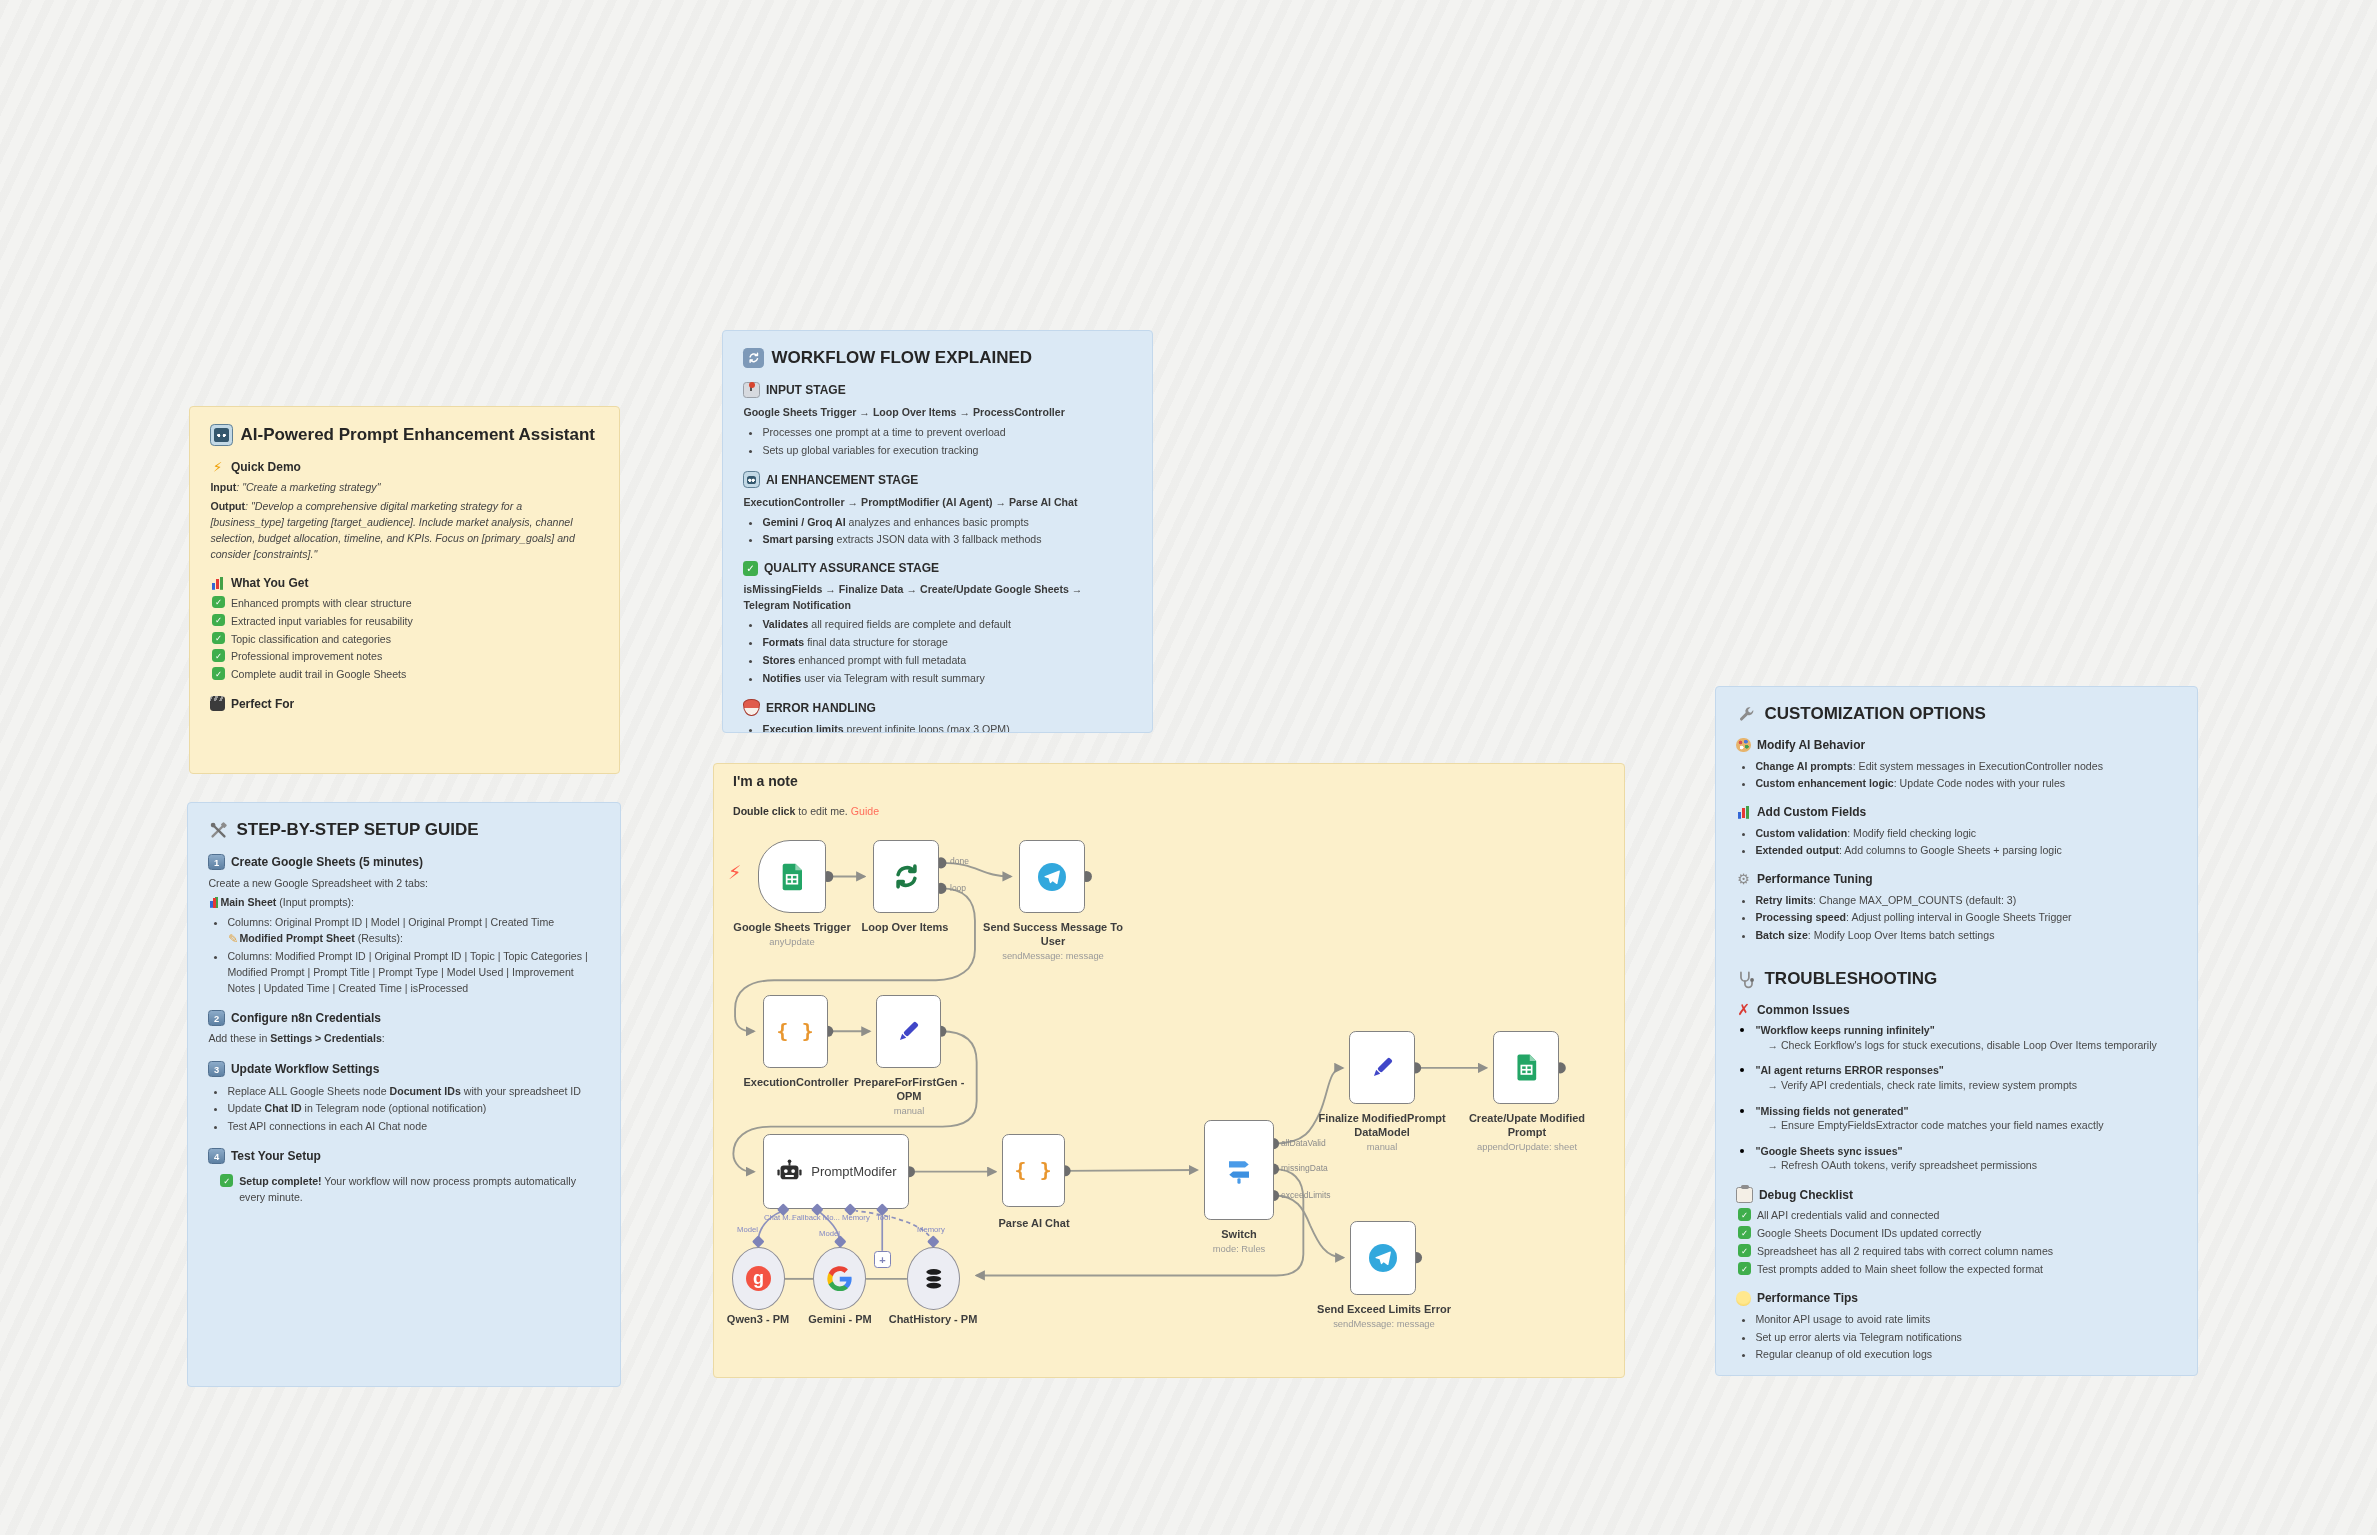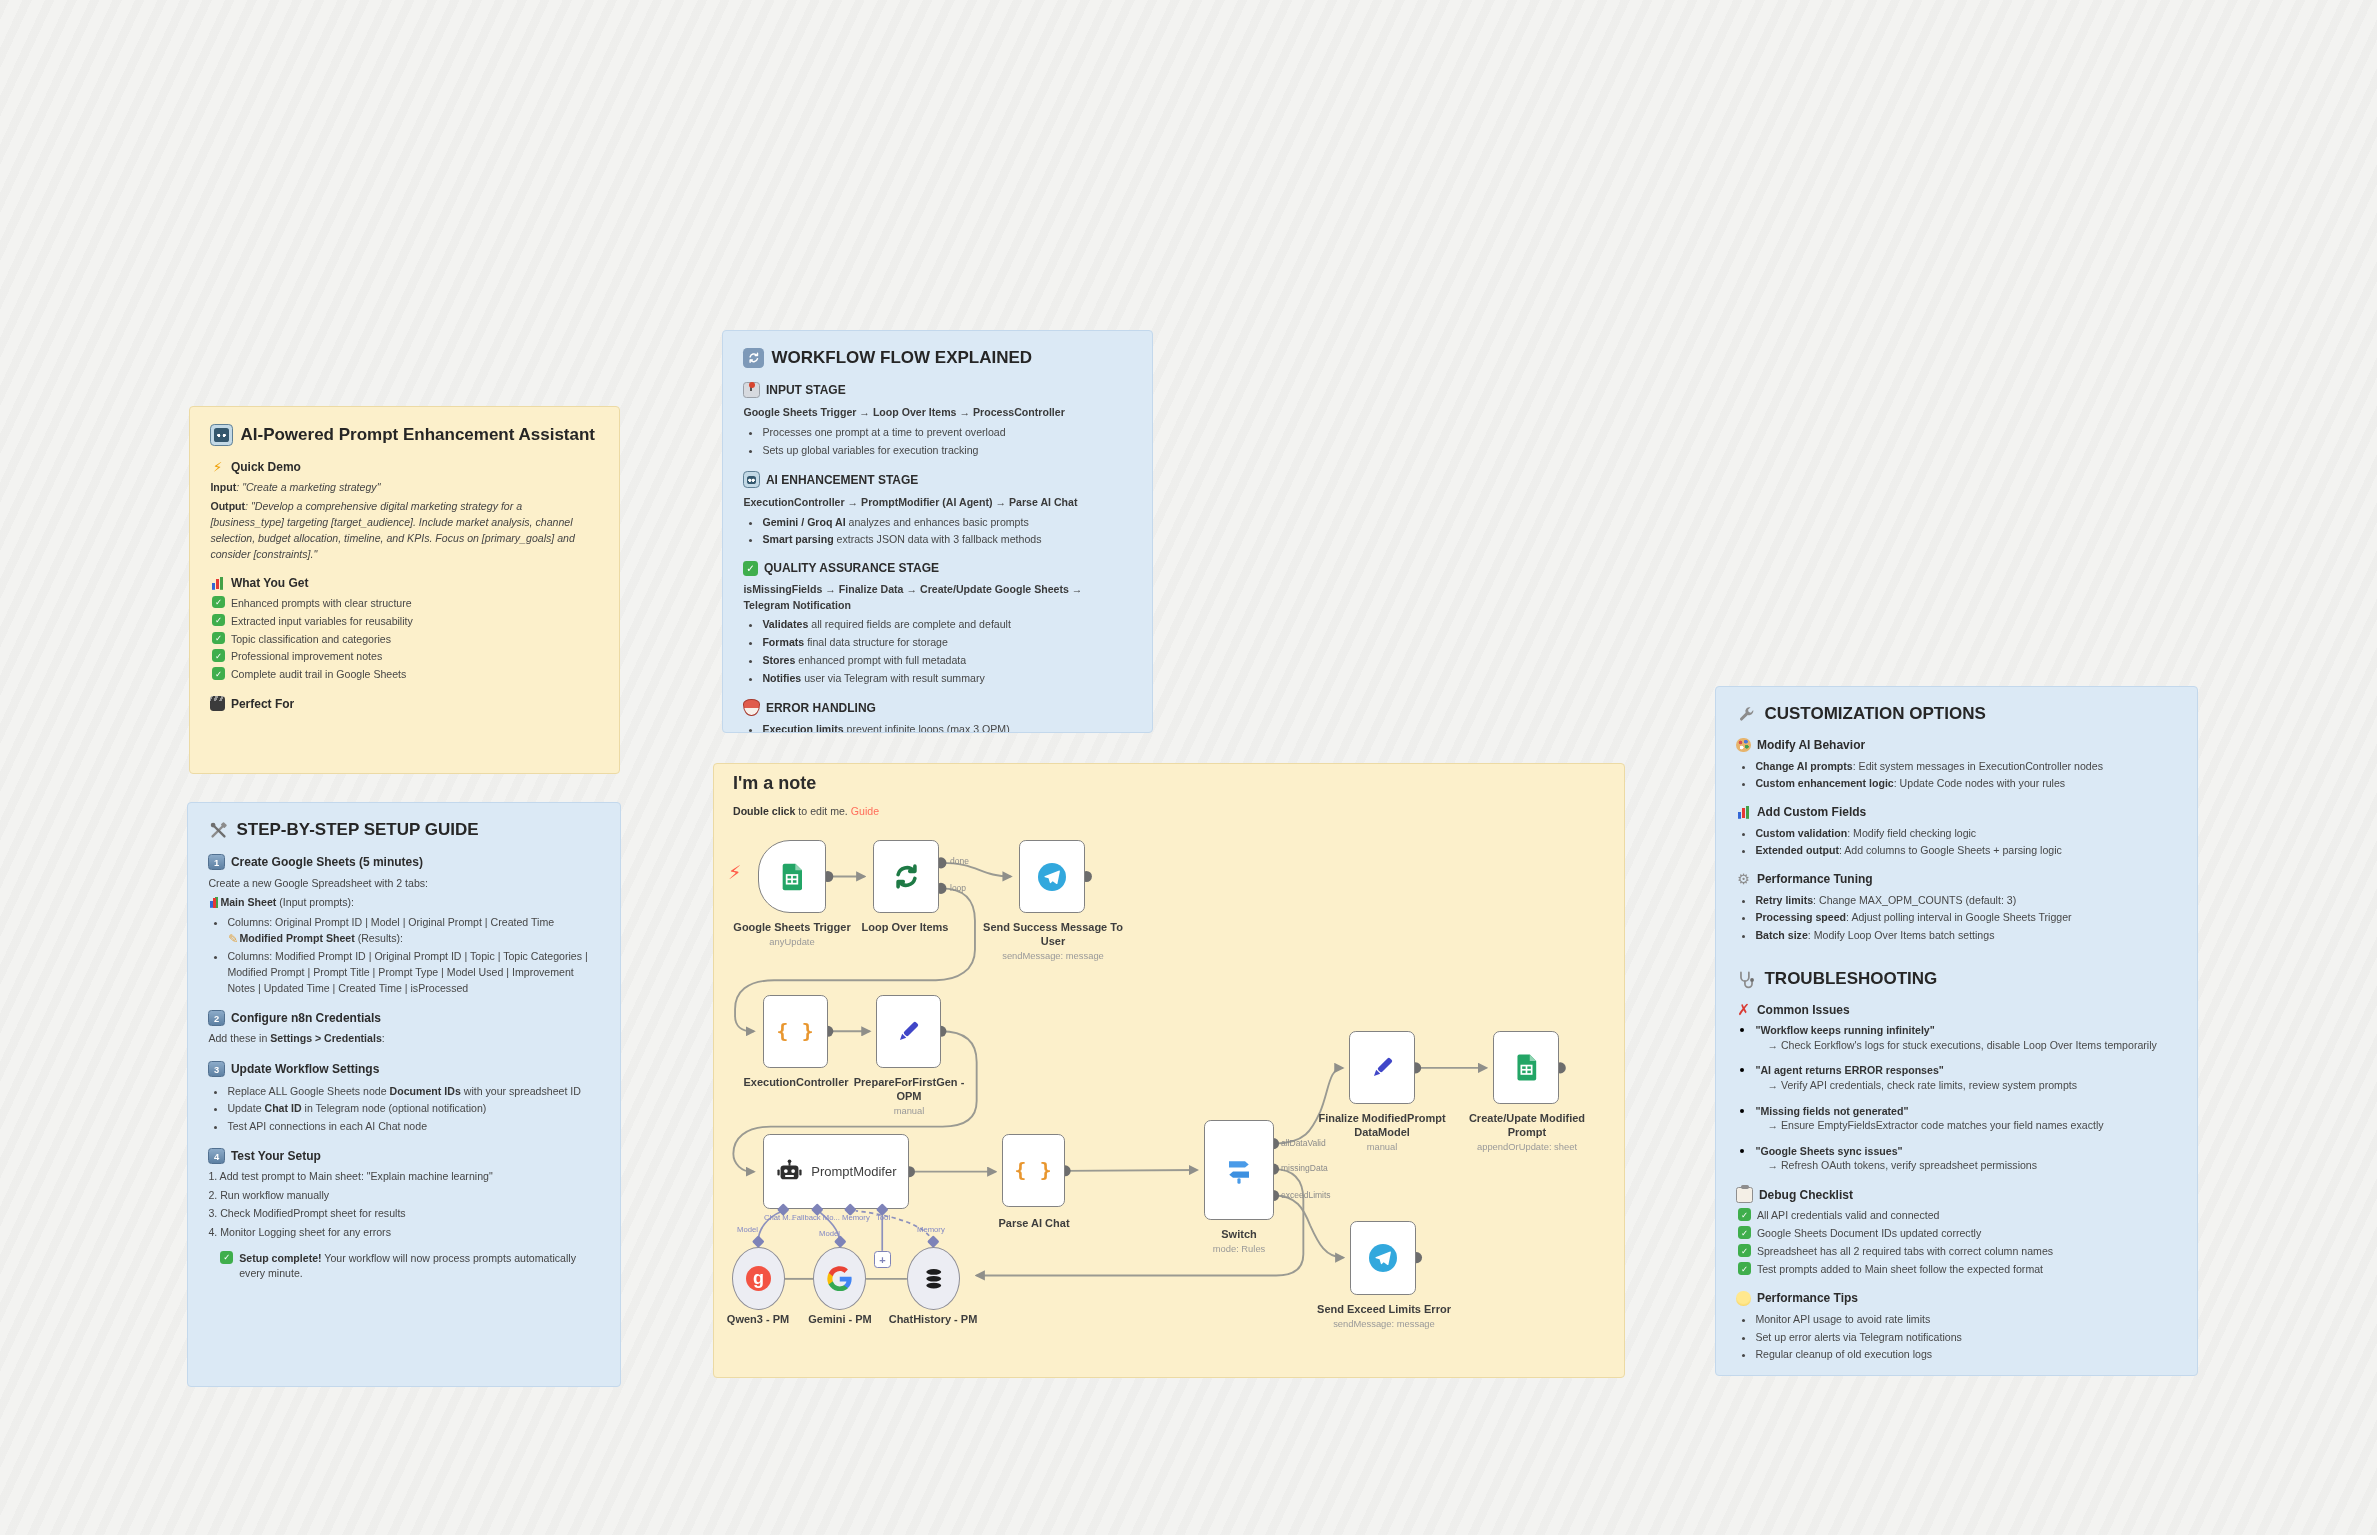--- a/index.html
+++ b/index.html
@@ -57,21 +57,21 @@
   .i-joy{position:relative;background:#d7dadf;border:0.9px solid #9aa0a8;}
   .i-joy::before{content:"";position:absolute;left:6px;top:1.7px;width:2.1px;height:6.8px;background:#555;}
   .i-joy::after{content:"";position:absolute;left:4.3px;top:-0.9px;width:6px;height:6px;border-radius:50%;background:#d8442e;}
   .i-shield{background:linear-gradient(180deg,#e05b4b 55%,#f7f0ea 55%);border:1.3px solid #a8392d;border-radius:50% 50% 50% 50%/30% 30% 68% 68%;}
   .i-clip{position:relative;background:#f4efe6;border:1.3px solid #8e8e8e;border-radius:2.6px;}
   .i-clip::before{content:"";position:absolute;left:3.4px;right:3.4px;top:-2.6px;height:3.4px;background:#8e8e8e;border-radius:1.7px;}
   .i-palette{background:#e7b46c;border-radius:50%;
     background-image:radial-gradient(circle at 30% 32%,#d94f4f 1.7px,transparent 2.1px),radial-gradient(circle at 66% 26%,#4f77d9 1.7px,transparent 2.1px),radial-gradient(circle at 72% 62%,#44a04e 1.7px,transparent 2.1px),radial-gradient(circle at 38% 68%,#fff 1.7px,transparent 2.1px);}
   .i-refresh{background:#7d99b8;}
   
-  .cv-title{position:absolute;font-size:18px;font-weight:bold;color:#2c2c2c;z-index:3;}
+  .cv-title{position:absolute;font-size:14px;font-weight:bold;color:#2c2c2c;z-index:3;}
   .cv-hint{position:absolute;font-size:10.6px;color:#4a4a4a;z-index:3;}
   .cv-hint .lnk{color:#ff6d5a;}
   .node{position:absolute;background:#fff;border:1.7px solid #828282;border-radius:6.8px;display:flex;align-items:center;justify-content:center;gap:6.8px;z-index:3;box-sizing:border-box;}
   .node.d-shape{border-radius:32px 6.8px 6.8px 32px;}
   .cnode{position:absolute;background:#ecedf3;border:1.7px solid #8d8d96;border-radius:50%;display:flex;align-items:center;justify-content:center;z-index:3;box-sizing:border-box;}
   .node-label{position:absolute;text-align:center;font-size:11px;font-weight:bold;color:#3e3e3e;transform:translateX(-50%);width:max-content;line-height:1.25;z-index:3;}
   .node-sub{font-weight:normal;font-size:9.4px;color:#9a9a9a;margin-top:1.7px;}
   .braces{font-family:"DejaVu Sans Mono","Liberation Mono",monospace;font-size:19.6px;font-weight:bold;color:#e8962e;letter-spacing:0.9px;}
   .wl{position:absolute;font-size:8.5px;color:#8b8b8b;z-index:2;white-space:nowrap;}
   .pl{position:absolute;font-size:7.7px;color:#8287c4;z-index:4;white-space:nowrap;}
@@ -225,26 +225,20 @@
   <ul class="bl">
     <li><span>Replace ALL Google Sheets node </span><b>Document IDs</b><span> with your spreadsheet ID</span></li>
     <li><span>Update </span><b>Chat ID</b><span> in Telegram node (optional notification)</span></li>
     <li><span>Test API connections in each AI Chat node</span><b></b><span></span></li>
   </ul>
 
   <div class="nh">
       <span class="ico i-num">4</span>
       <span>Test Your Setup</span>
     </div>
-  <div class="step-list">
-    <div class="p">1. Add test prompt to Main sheet: "Explain machine learning"</div>
-    <div class="p">2. Run workflow manually</div>
-    <div class="p">3. Check ModifiedPrompt sheet for results</div>
-    <div class="p">4. Monitor Logging sheet for any errors</div>
-  </div>
   <div class="cta" style="padding-left:12px;">
     <span class="ico i-check" style="width:12.8px;height:12.8px;font-size:8.5px;"></span>
     <span><span class="bold">Setup complete!</span><span> Your workflow will now process prompts automatically every minute.</span></span>
   </div>
 </div>
 
 <div class="note note-blue" style="left:1715px;top:686px;width:483px;height:690px;">
   <div class="nt">
       <span class="ico big" style="background:transparent;">
         <svg width="19" height="19" viewBox="0 0 24 24">

